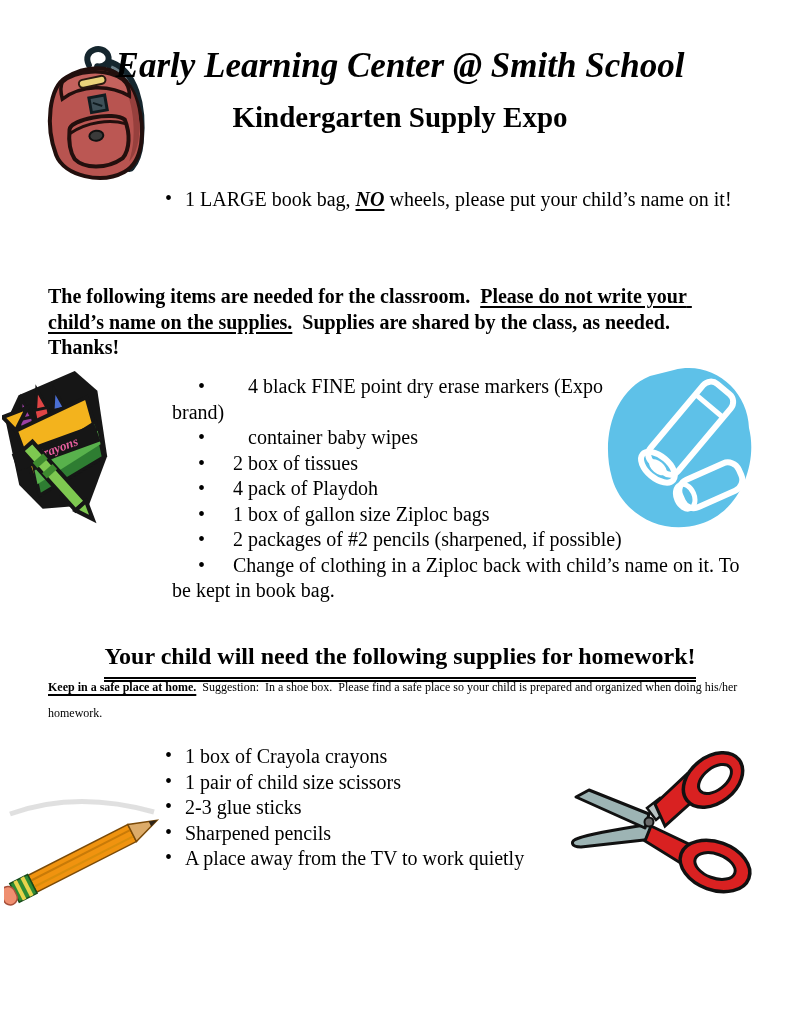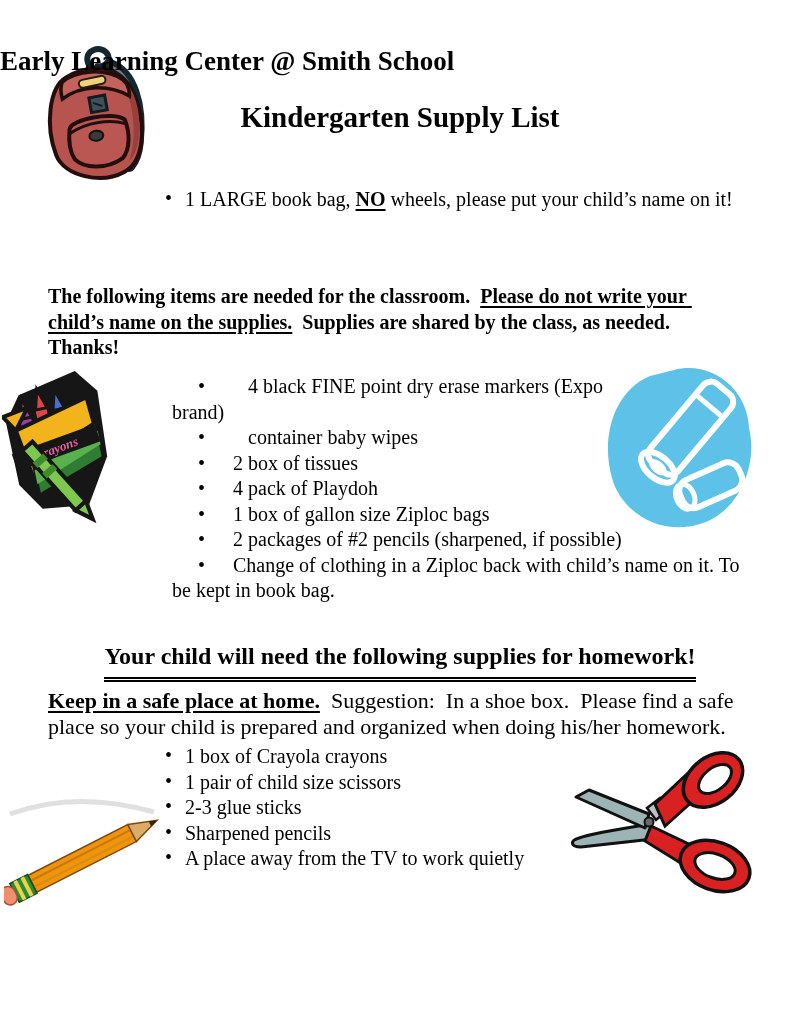--- a/index.html
+++ b/index.html
@@ -4,52 +4,52 @@
 <style>
   html,body { margin:0; padding:0; background:#888; }
   .page {
     position:relative; width:800px; height:1035px; margin:0 auto;
     background:#ffffff; overflow:hidden; color:#000;
     font-family:"Liberation Serif","DejaVu Serif",serif;
   }
   .abs { position:absolute; }
 
   
-  .title1 { left:0; right:0; top:46px; 
-            font-size:27px; font-weight:bold; }
+  .title1 { left:0; right:0; top:46px; text-align:center;
+            font-size:35px; font-weight:bold; font-style:italic; }
   .title2 { left:0; right:0; top:101px; text-align:center;
             font-size:29px; font-weight:bold; }
 
   
   .body-txt { font-size:20px; line-height:25.5px; white-space:pre-wrap;margin-top:14px; }
 
   
   .bookbag { left:163px; top:186px; width:582px; font-size:20px; line-height:26px;
              padding-left:22px; box-sizing:border-box; white-space:pre-wrap; }
   .bookbag .blt { position:absolute; left:2px; top:-1px; }
-  .u-bold { font-weight:bold; text-decoration:underline; text-decoration-thickness:2px; text-underline-offset:3px; }
+  .u-bold { font-weight:bold; text-decoration:underline; text-decoration-thickness:2px; text-underline-offset:3px;font-style:italic; }
 
   
   .note { left:48px; top:270px; width:694px; font-weight:bold; }
   .note .ul { text-decoration:underline; text-decoration-thickness:2px; text-underline-offset:3px; }
 
   
   .mid-list { left:172px; top:374px; width:600px; font-size:20px; line-height:25.5px; }
   .mi { text-indent:26px; }
   .mi .blt { display:inline-block; width:35px; text-indent:0; }
   .mi.wide-gap .blt { width:50px; }
   .mi.w1 { width:470px; }
   .mi.w7 { width:580px; }
 
   
   .hw-head { left:0; right:0; top:641px; text-align:center; font-size:24px; font-weight:bold; line-height:30px; }
   .hw-head .dbl { border-bottom:5px double #000; padding-bottom:8px; }
 
   
-  .keep { left:48px; top:688px; width:706px; font-size:22px; line-height:26px; white-space:pre-wrap; }
+  .keep { left:48px; top:674px; width:706px; font-size:12px; line-height:26px; white-space:pre-wrap; }
   .keep .ul-b { font-weight:bold; text-decoration:underline; text-decoration-thickness:2px; text-underline-offset:3px; }
 
   
   .hw-list { left:163px; top:744px; width:500px; font-size:20px; line-height:25.5px; }
   .hw-item { position:relative; padding-left:22px; }
   .hw-item .blt { position:absolute; left:2px; top:-1px; }
 
   
   .art-backpack { left:36px;  top:42px;  }
   .art-crayons  { left:2px;   top:368px; }
@@ -73,21 +73,21 @@
       <rect x="46" y="35" width="27" height="8" rx="4" transform="rotate(-6 59 39)" fill="#ead37a" stroke="#2a1a10" stroke-width="2"></rect>
       <rect x="55" y="54" width="16" height="15" transform="rotate(-4 63 61)" fill="#3e5058" stroke="#101c20" stroke-width="3"></rect>
       <path d="M58 60 L67 64" stroke="#101c20" stroke-width="2"></path>
       <path d="M32 84 C34 74 78 70 88 80 C92 94 90 110 82 118 C64 128 42 124 34 114 C30 106 30 94 32 84 Z" fill="#bb5753" stroke="#220f0d" stroke-width="4"></path>
       <path d="M32 88 C50 78 74 78 88 84" fill="none" stroke="#220f0d" stroke-width="3"></path>
       <ellipse cx="58" cy="93" rx="7" ry="5" fill="#3a3a3a" stroke="#111" stroke-width="2"></ellipse>
     </g>
   </svg>
 
   <div class="abs title1">Early Learning Center @ Smith School</div>
-  <div class="abs title2">Kindergarten Supply List</div>
+  <div class="abs title2">Kindergarten Supply Expo</div>
 
   <div class="abs bookbag"><span class="blt">•</span><span>1 LARGE book bag, </span><span class="u-bold">NO</span><span> wheels, please put your child’s name on it!</span></div>
 
   <div class="abs body-txt note"><span>The following items are needed for the classroom.  </span><span class="ul">Please do not write your child’s name on the supplies.</span><span>  Supplies are shared by the class, as needed.  Thanks!</span></div>
 
   <svg class="abs art-crayons" width="118" height="156" viewBox="0 0 118 156">
     <g transform="rotate(-12 57 78)">
       <path d="M28 20 L88 8 L106 32 L102 98 L74 142 L28 136 L10 108 L10 44 Z" fill="#161616"></path>
       <g stroke="#161616" stroke-width="3">
         <path d="M24 46 L30 24 L37 46 Z" fill="#9b3fa3"></path>

